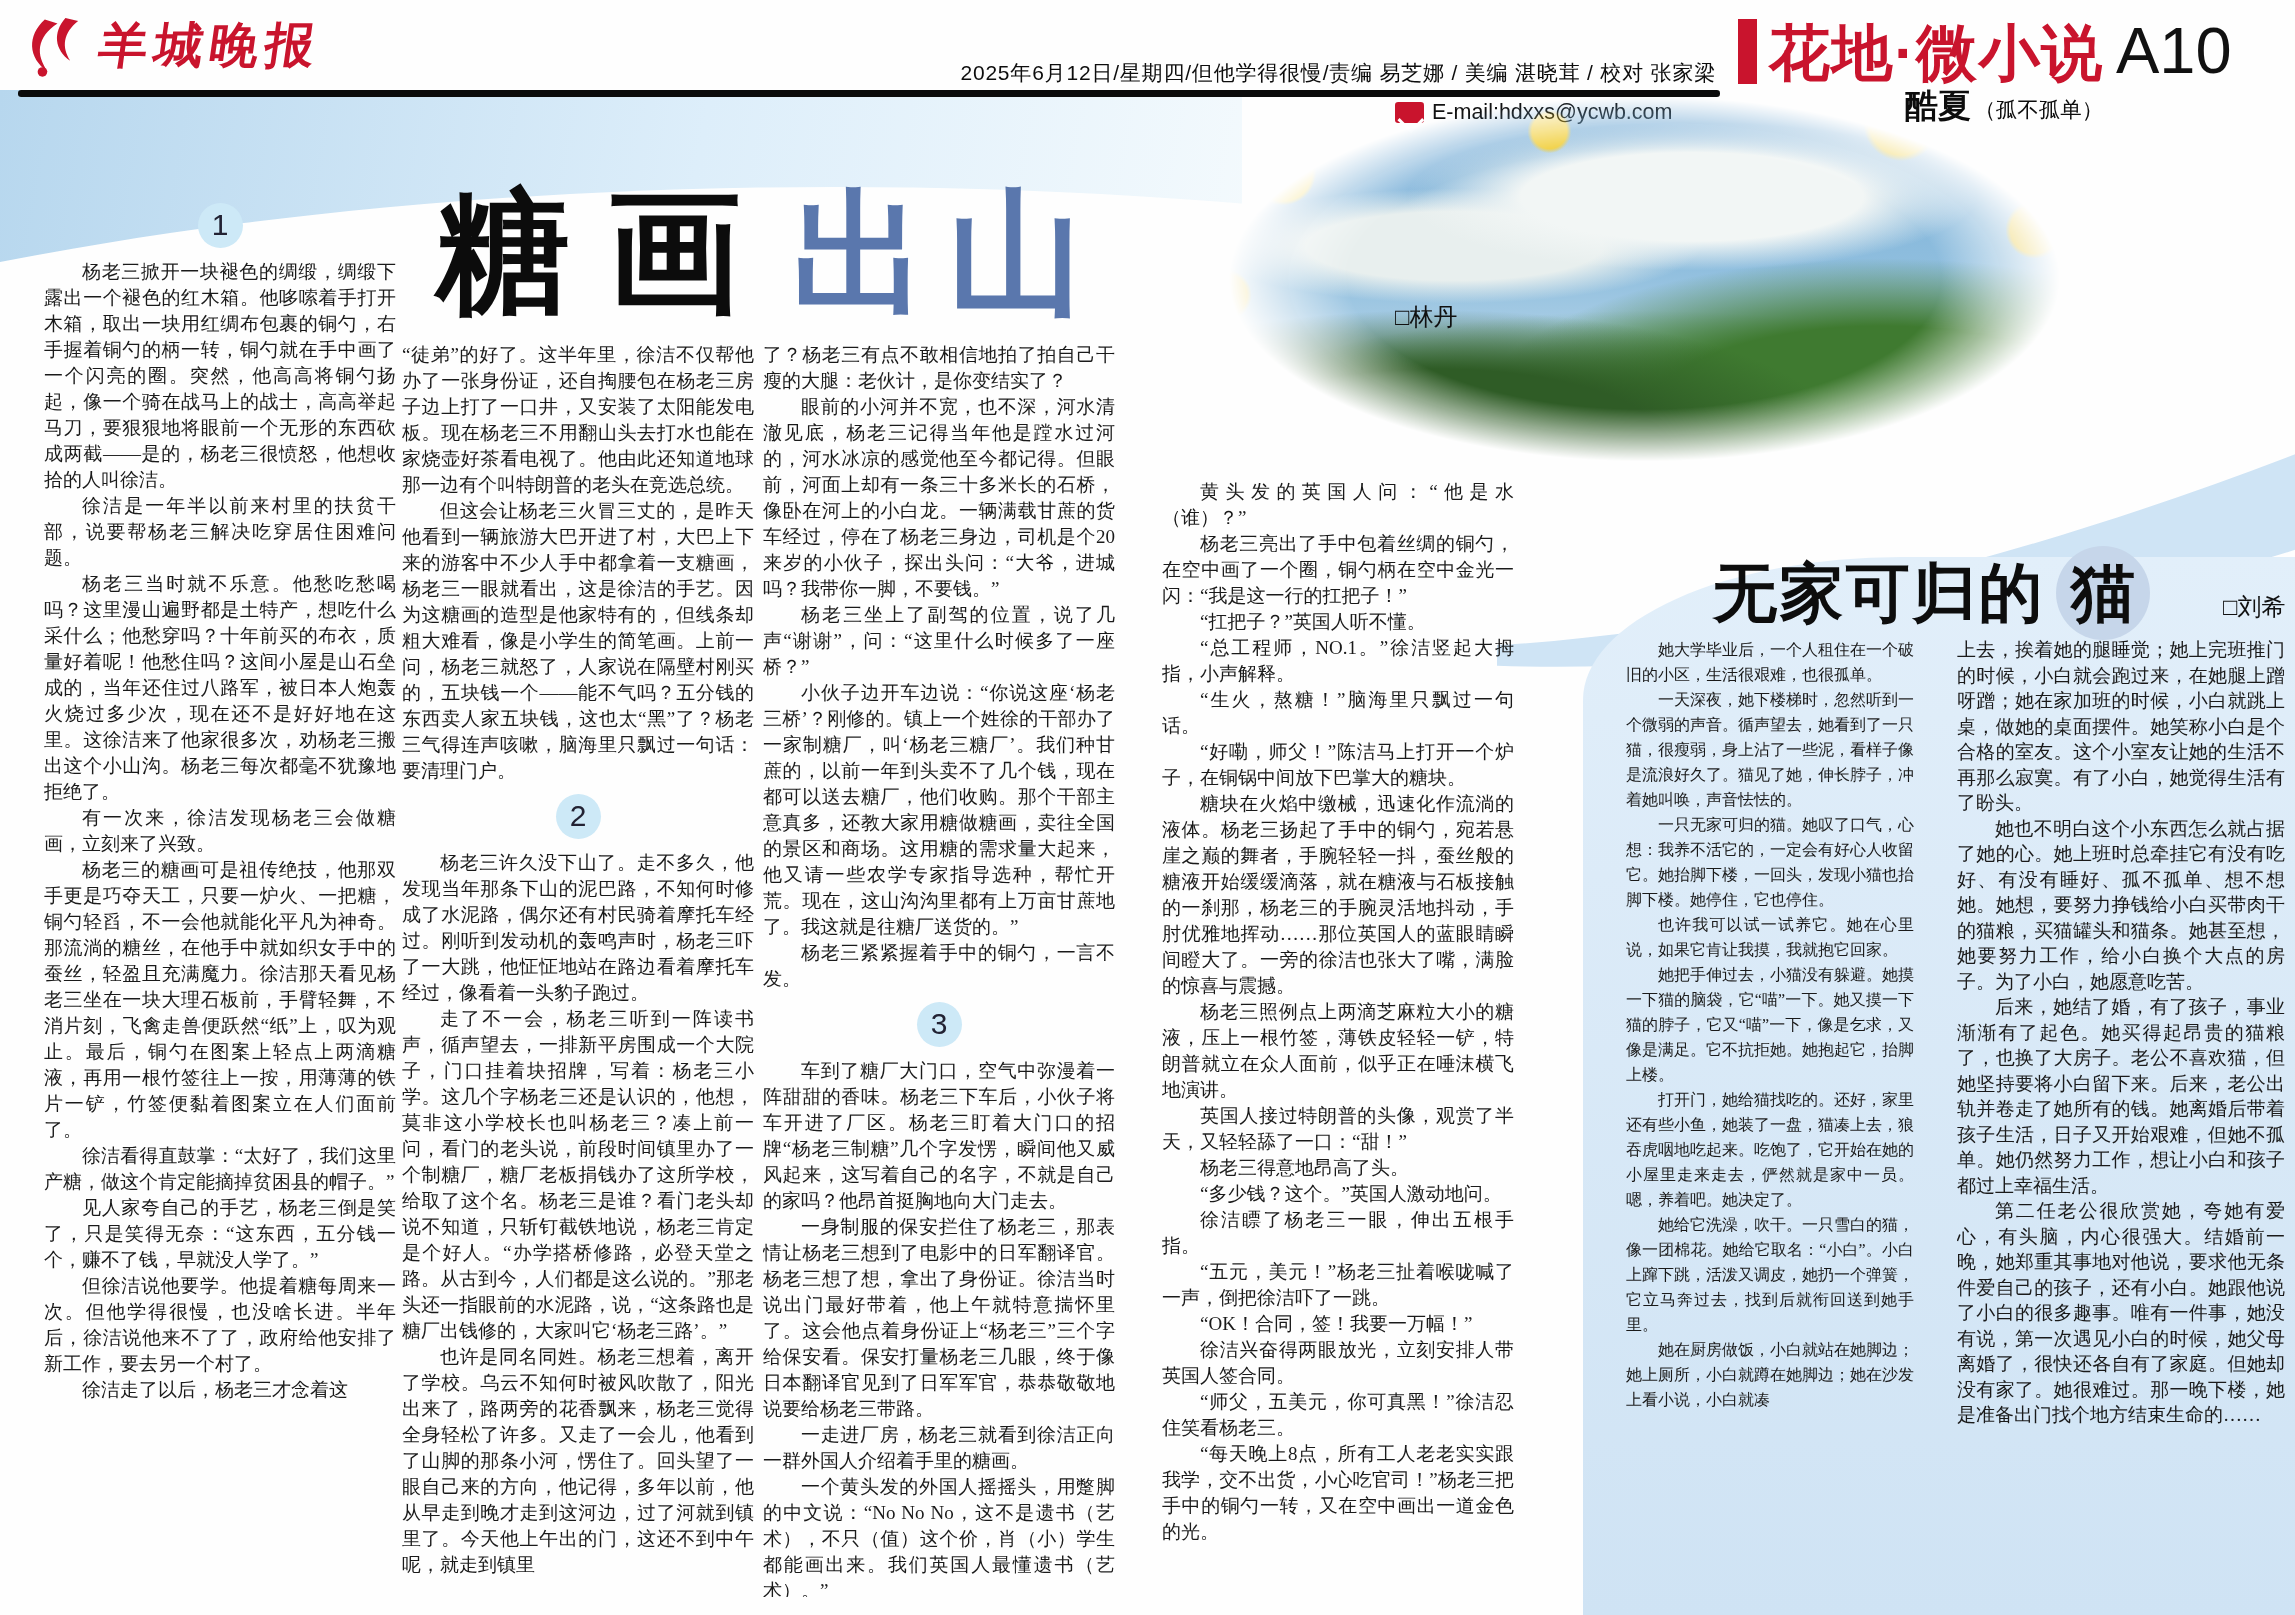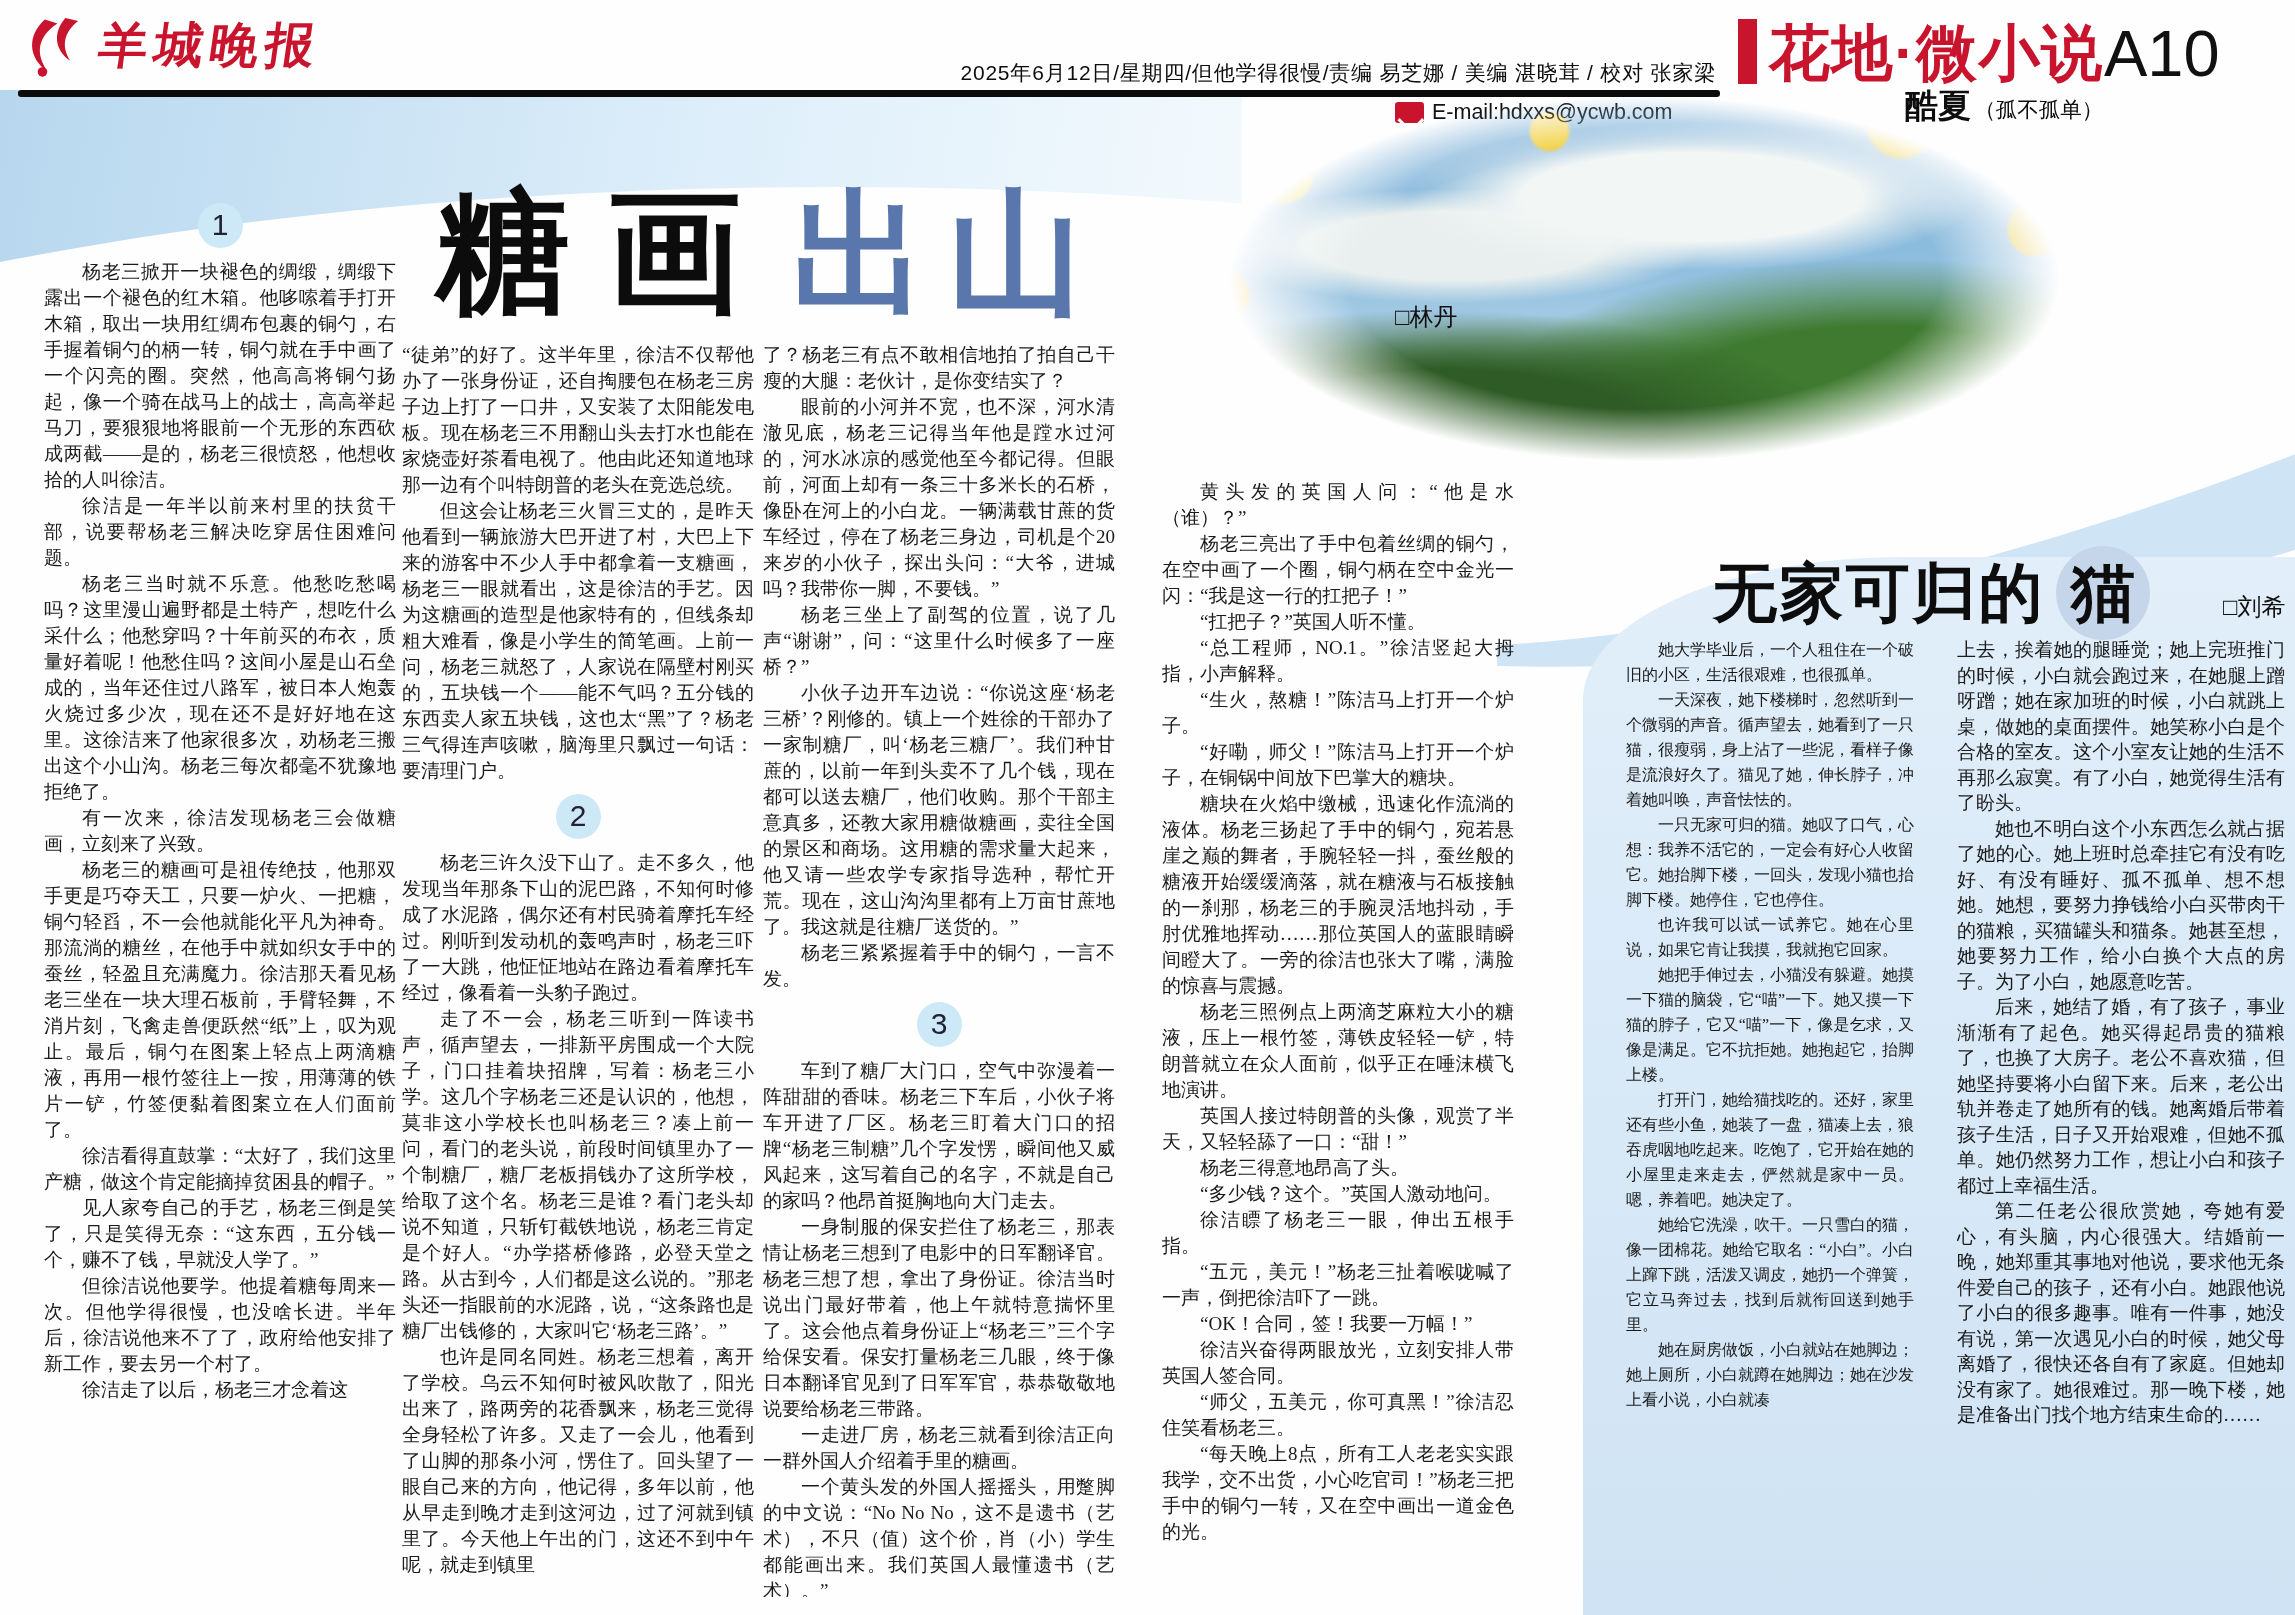--- a/index.html
+++ b/index.html
@@ -29,21 +29,21 @@
   .email-row{
     left:1395px;top:100px;display:flex;align-items:center;gap:8px;
     font-family:"Liberation Sans",sans-serif;font-size:21.5px;color:#111;
   }
   .env{width:29px;height:21px;background:var(--red);border-radius:3.2px;position:relative;flex:0 0 auto;}
   .env:before{
     content:"";position:absolute;left:3.2px;top:3.2px;border:3.2px solid #fff;border-bottom:none;border-left:none;
     width:16px;height:16px;transform:rotate(135deg) translate(1.6px,-6.4px);
   }
   .section-accent{left:1738px;top:19px;width:19px;height:65px;background:var(--red);}
-  .section-head{left:1769px;top:12.7px;display:flex;align-items:center;gap:0;}
+  .section-head{left:1769px;top:12.7px;display:flex;gap:12px;}
   .section-title{font-family:"Liberation Sans",sans-serif;font-weight:900;font-size:61px;color:var(--red);letter-spacing:1.6px;}
   .page-no{font-family:"Liberation Sans",sans-serif;font-weight:500;font-size:65px;color:#111;}
 
   
   .top-band{left:0;top:90px;width:1242px;height:287px;
     background:linear-gradient(100deg,#b7d7ee 0%,#ddeefa 55%,#f4fafd 100%);}
   .hill{left:-717px;top:187px;width:3105px;height:955px;border-radius:50%;background:#fefefe;}
   .swoosh{left:1497px;top:430px;width:799px;height:239px;}
   .panel{left:1583px;top:557px;width:713px;height:1058px;
     background:linear-gradient(180deg,#e2effa 0%,var(--panel-blue) 30%,#cfe3f4 100%);
@@ -176,21 +176,21 @@
     <p class="para">车到了糖厂大门口，空气中弥漫着一阵甜甜的香味。杨老三下车后，小伙子将车开进了厂区。杨老三盯着大门口的招牌“杨老三制糖”几个字发愣，瞬间他又威风起来，这写着自己的名字，不就是自己的家吗？他昂首挺胸地向大门走去。</p>
     <p class="para">一身制服的保安拦住了杨老三，那表情让杨老三想到了电影中的日军翻译官。杨老三想了想，拿出了身份证。徐洁当时说出门最好带着，他上午就特意揣怀里了。这会他点着身份证上“杨老三”三个字给保安看。保安打量杨老三几眼，终于像日本翻译官见到了日军军官，恭恭敬敬地说要给杨老三带路。</p>
     <p class="para">一走进厂房，杨老三就看到徐洁正向一群外国人介绍着手里的糖画。</p>
     <p class="para">一个黄头发的外国人摇摇头，用蹩脚的中文说：“No No No，这不是遗书（艺术），不只（值）这个价，肖（小）学生都能画出来。我们英国人最懂遗书（艺术）。”</p>
   </div>
 <div class="col a1col c4">
     <p class="para">黄头发的英国人问：“他是水（谁）？”</p>
     <p class="para">杨老三亮出了手中包着丝绸的铜勺，在空中画了一个圈，铜勺柄在空中金光一闪：“我是这一行的扛把子！”</p>
     <p class="para">“扛把子？”英国人听不懂。</p>
     <p class="para">“总工程师，NO.1。”徐洁竖起大拇指，小声解释。</p>
-    <p class="para">“生火，熬糖！”陈洁马上打开一个炉子。</p>
+    <p class="para">“生火，熬糖！”脑海里只飘过一句话。</p>
     <p class="para">“好嘞，师父！”陈洁马上打开一个炉子，在铜锅中间放下巴掌大的糖块。</p>
     <p class="para">糖块在火焰中缴械，迅速化作流淌的液体。杨老三扬起了手中的铜勺，宛若悬崖之巅的舞者，手腕轻轻一抖，蚕丝般的糖液开始缓缓滴落，就在糖液与石板接触的一刹那，杨老三的手腕灵活地抖动，手肘优雅地挥动……那位英国人的蓝眼睛瞬间瞪大了。一旁的徐洁也张大了嘴，满脸的惊喜与震撼。</p>
     <p class="para">杨老三照例点上两滴芝麻粒大小的糖液，压上一根竹签，薄铁皮轻轻一铲，特朗普就立在众人面前，似乎正在唾沫横飞地演讲。</p>
     <p class="para">英国人接过特朗普的头像，观赏了半天，又轻轻舔了一口：“甜！”</p>
     <p class="para">杨老三得意地昂高了头。</p>
     <p class="para">“多少钱？这个。”英国人激动地问。</p>
     <p class="para">徐洁瞟了杨老三一眼，伸出五根手指。</p>
     <p class="para">“五元，美元！”杨老三扯着喉咙喊了一声，倒把徐洁吓了一跳。</p>
     <p class="para">“OK！合同，签！我要一万幅！”</p>
     <p class="para">徐洁兴奋得两眼放光，立刻安排人带英国人签合同。</p>

